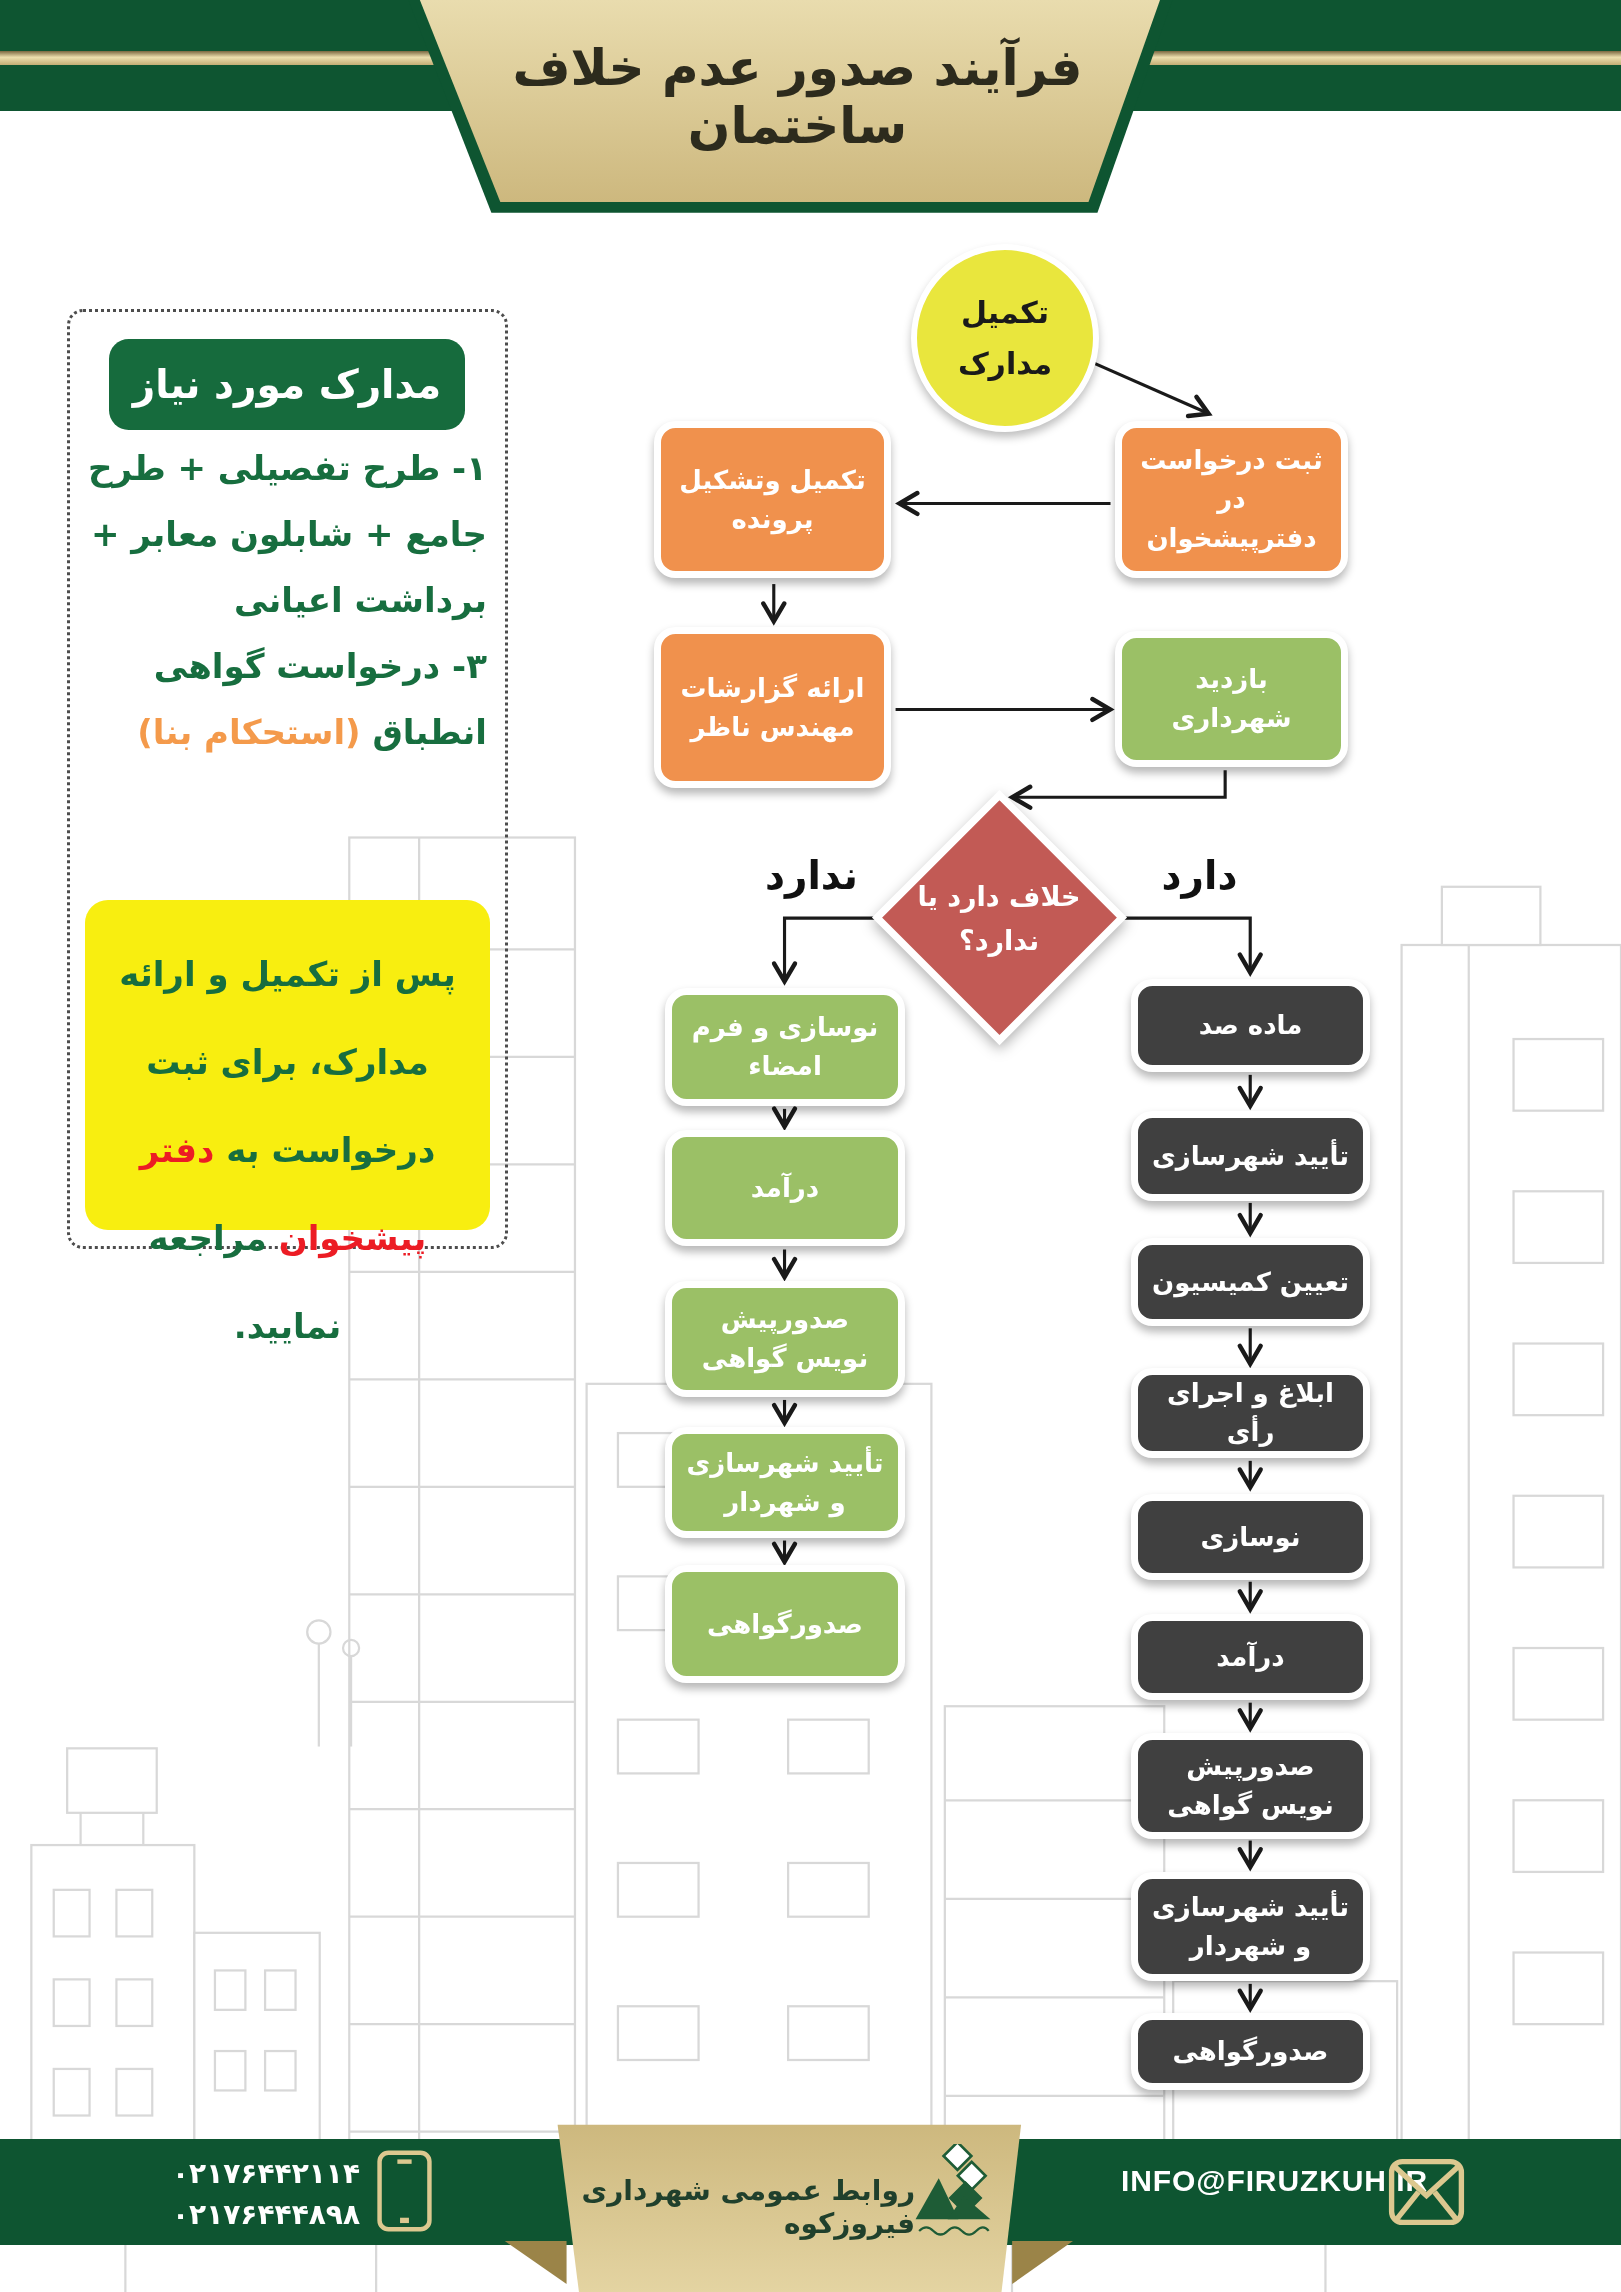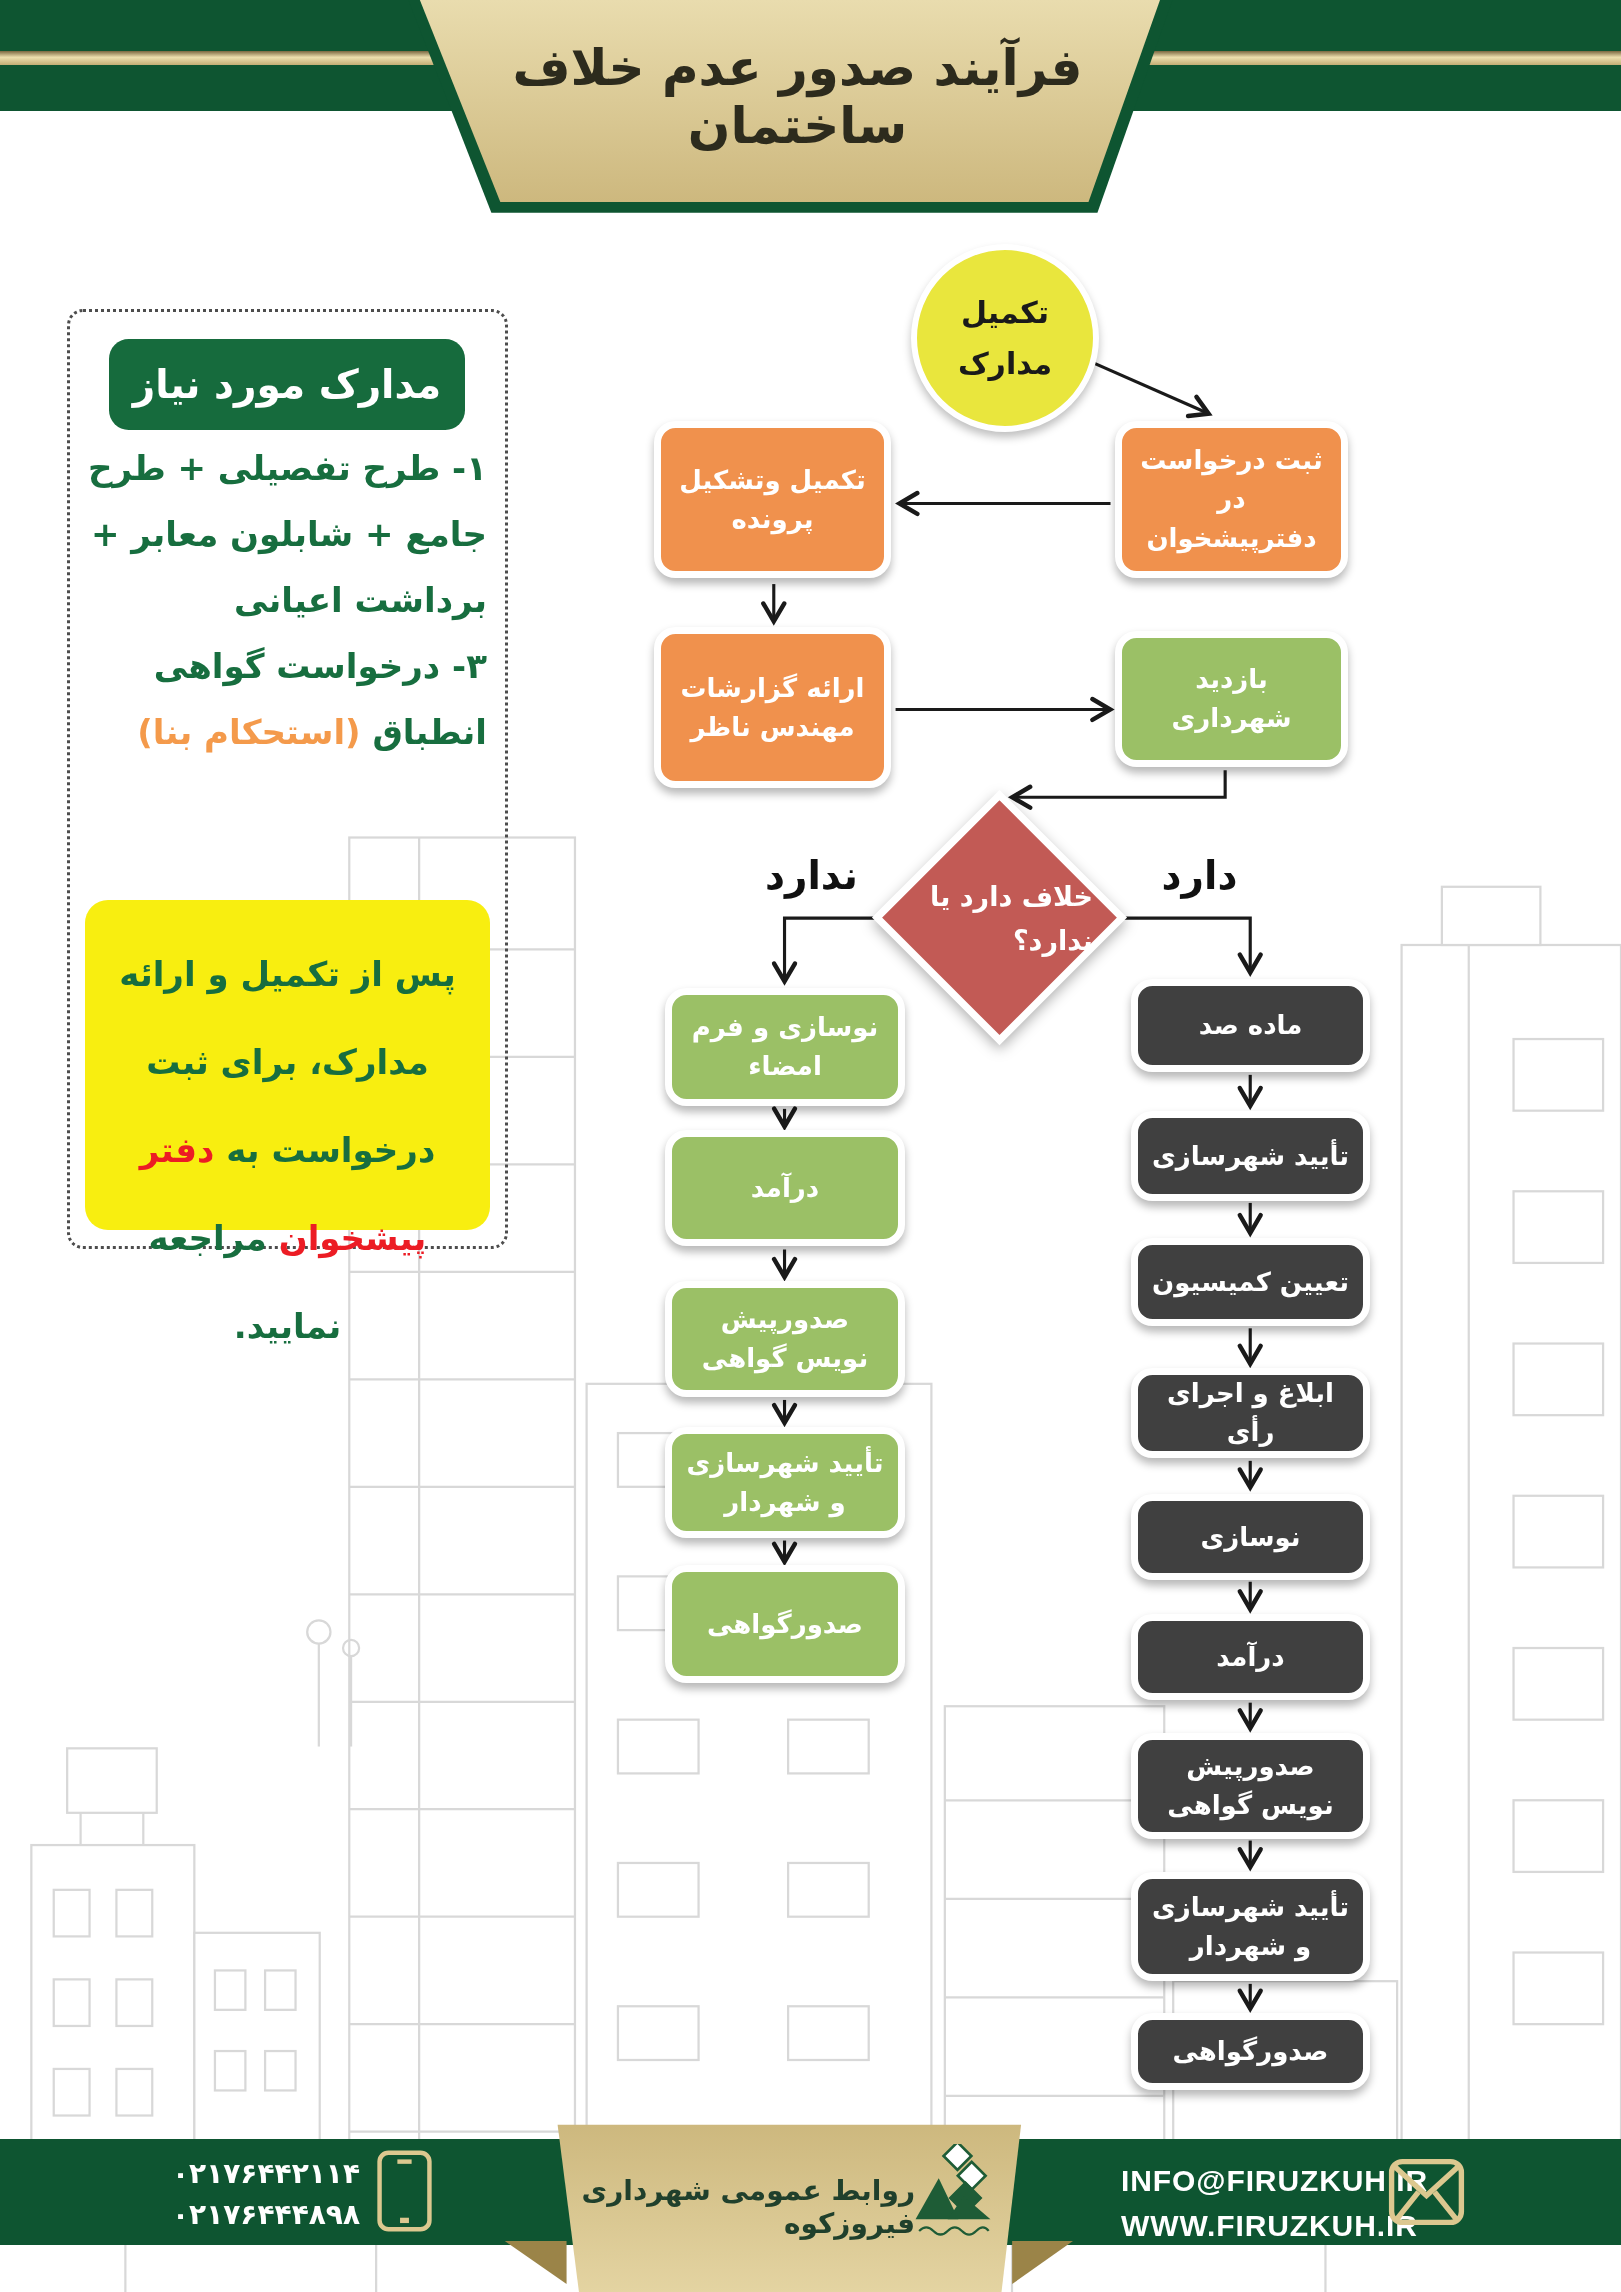--- a/index.html
+++ b/index.html
@@ -33,21 +33,21 @@
       padding:3.6px 9px;box-sizing:border-box;direction:rtl;z-index:3;}
   .orange{background:#f0914d;}
   .green{background:#9bc066;}
   .purple{background:#404040;}
   #start-circle{position:absolute;top:244px;left:911px;width:176px;height:176px;
       border-radius:50%;background:#e9e63d;border:6.3px solid #ffffff;
       box-shadow:0 5.4px 9px rgba(0,0,0,.25);display:flex;align-items:center;justify-content:center;
       text-align:center;font-size:30px;font-weight:bold;color:#1a1a1a;direction:rtl;z-index:3;}
   #start-circle .inner{width:116px;line-height:1.7;}
   #decision-text{top:862px;left:905px;width:188px;height:113px;display:flex;align-items:center;
-      justify-content:center;text-align:right;color:#ffffff;font-weight:bold;font-size:27px;
+      justify-content:center;text-align:center;color:#ffffff;font-weight:bold;font-size:27px;
       line-height:1.6;direction:rtl;z-index:4;}
   .branch-label{position:absolute;font-size:39px;font-weight:bold;color:#111111;
       text-align:center;direction:rtl;z-index:3;}
   #label-no{top:853px;left:757px;width:109px;}
   #label-yes{top:853px;left:1150px;width:99px;}
   
   #sketch-layer{top:0;left:0;z-index:0;}
   #arrow-layer{top:0;left:0;z-index:2;}
   #diamond-svg{top:779px;left:860px;z-index:3;filter:drop-shadow(0 5.4px 6.3px rgba(0,0,0,.3));}
   
@@ -259,20 +259,19 @@
   <div>۰۲۱۷۶۴۴۲۱۱۴</div>
   <div>۰۲۱۷۶۴۴۴۸۹۸</div>
 </div>
 <svg id="phone-icon" class="abs" width="57" height="84" viewBox="0 0 64 94">
   <rect x="4" y="4" width="56" height="86" rx="10" fill="none" stroke="#dcc88f" stroke-width="5"></rect>
   <line x1="24" y1="14" x2="40" y2="14" stroke="#dcc88f" stroke-width="5"></line>
   <line x1="27" y1="80" x2="37" y2="80" stroke="#dcc88f" stroke-width="6"></line>
 </svg>
 <div id="footer-links" class="abs">
   <div>INFO@FIRUZKUH.IR</div>
-  <div>WWW.FIRUZKUH.IR</div>
 </div>
 <svg id="mail-icon" class="abs" width="77" height="68" viewBox="0 0 86 76">
   <rect x="4" y="4" width="78" height="68" rx="12" fill="none" stroke="#dcc88f" stroke-width="6"></rect>
   <path d="M8,10 L43,42 L78,10" fill="none" stroke="#dcc88f" stroke-width="6"></path>
   <path d="M10,68 L34,38 M76,68 L52,38" fill="none" stroke="#dcc88f" stroke-width="6"></path>
 </svg>
 
 
 </body></html>

